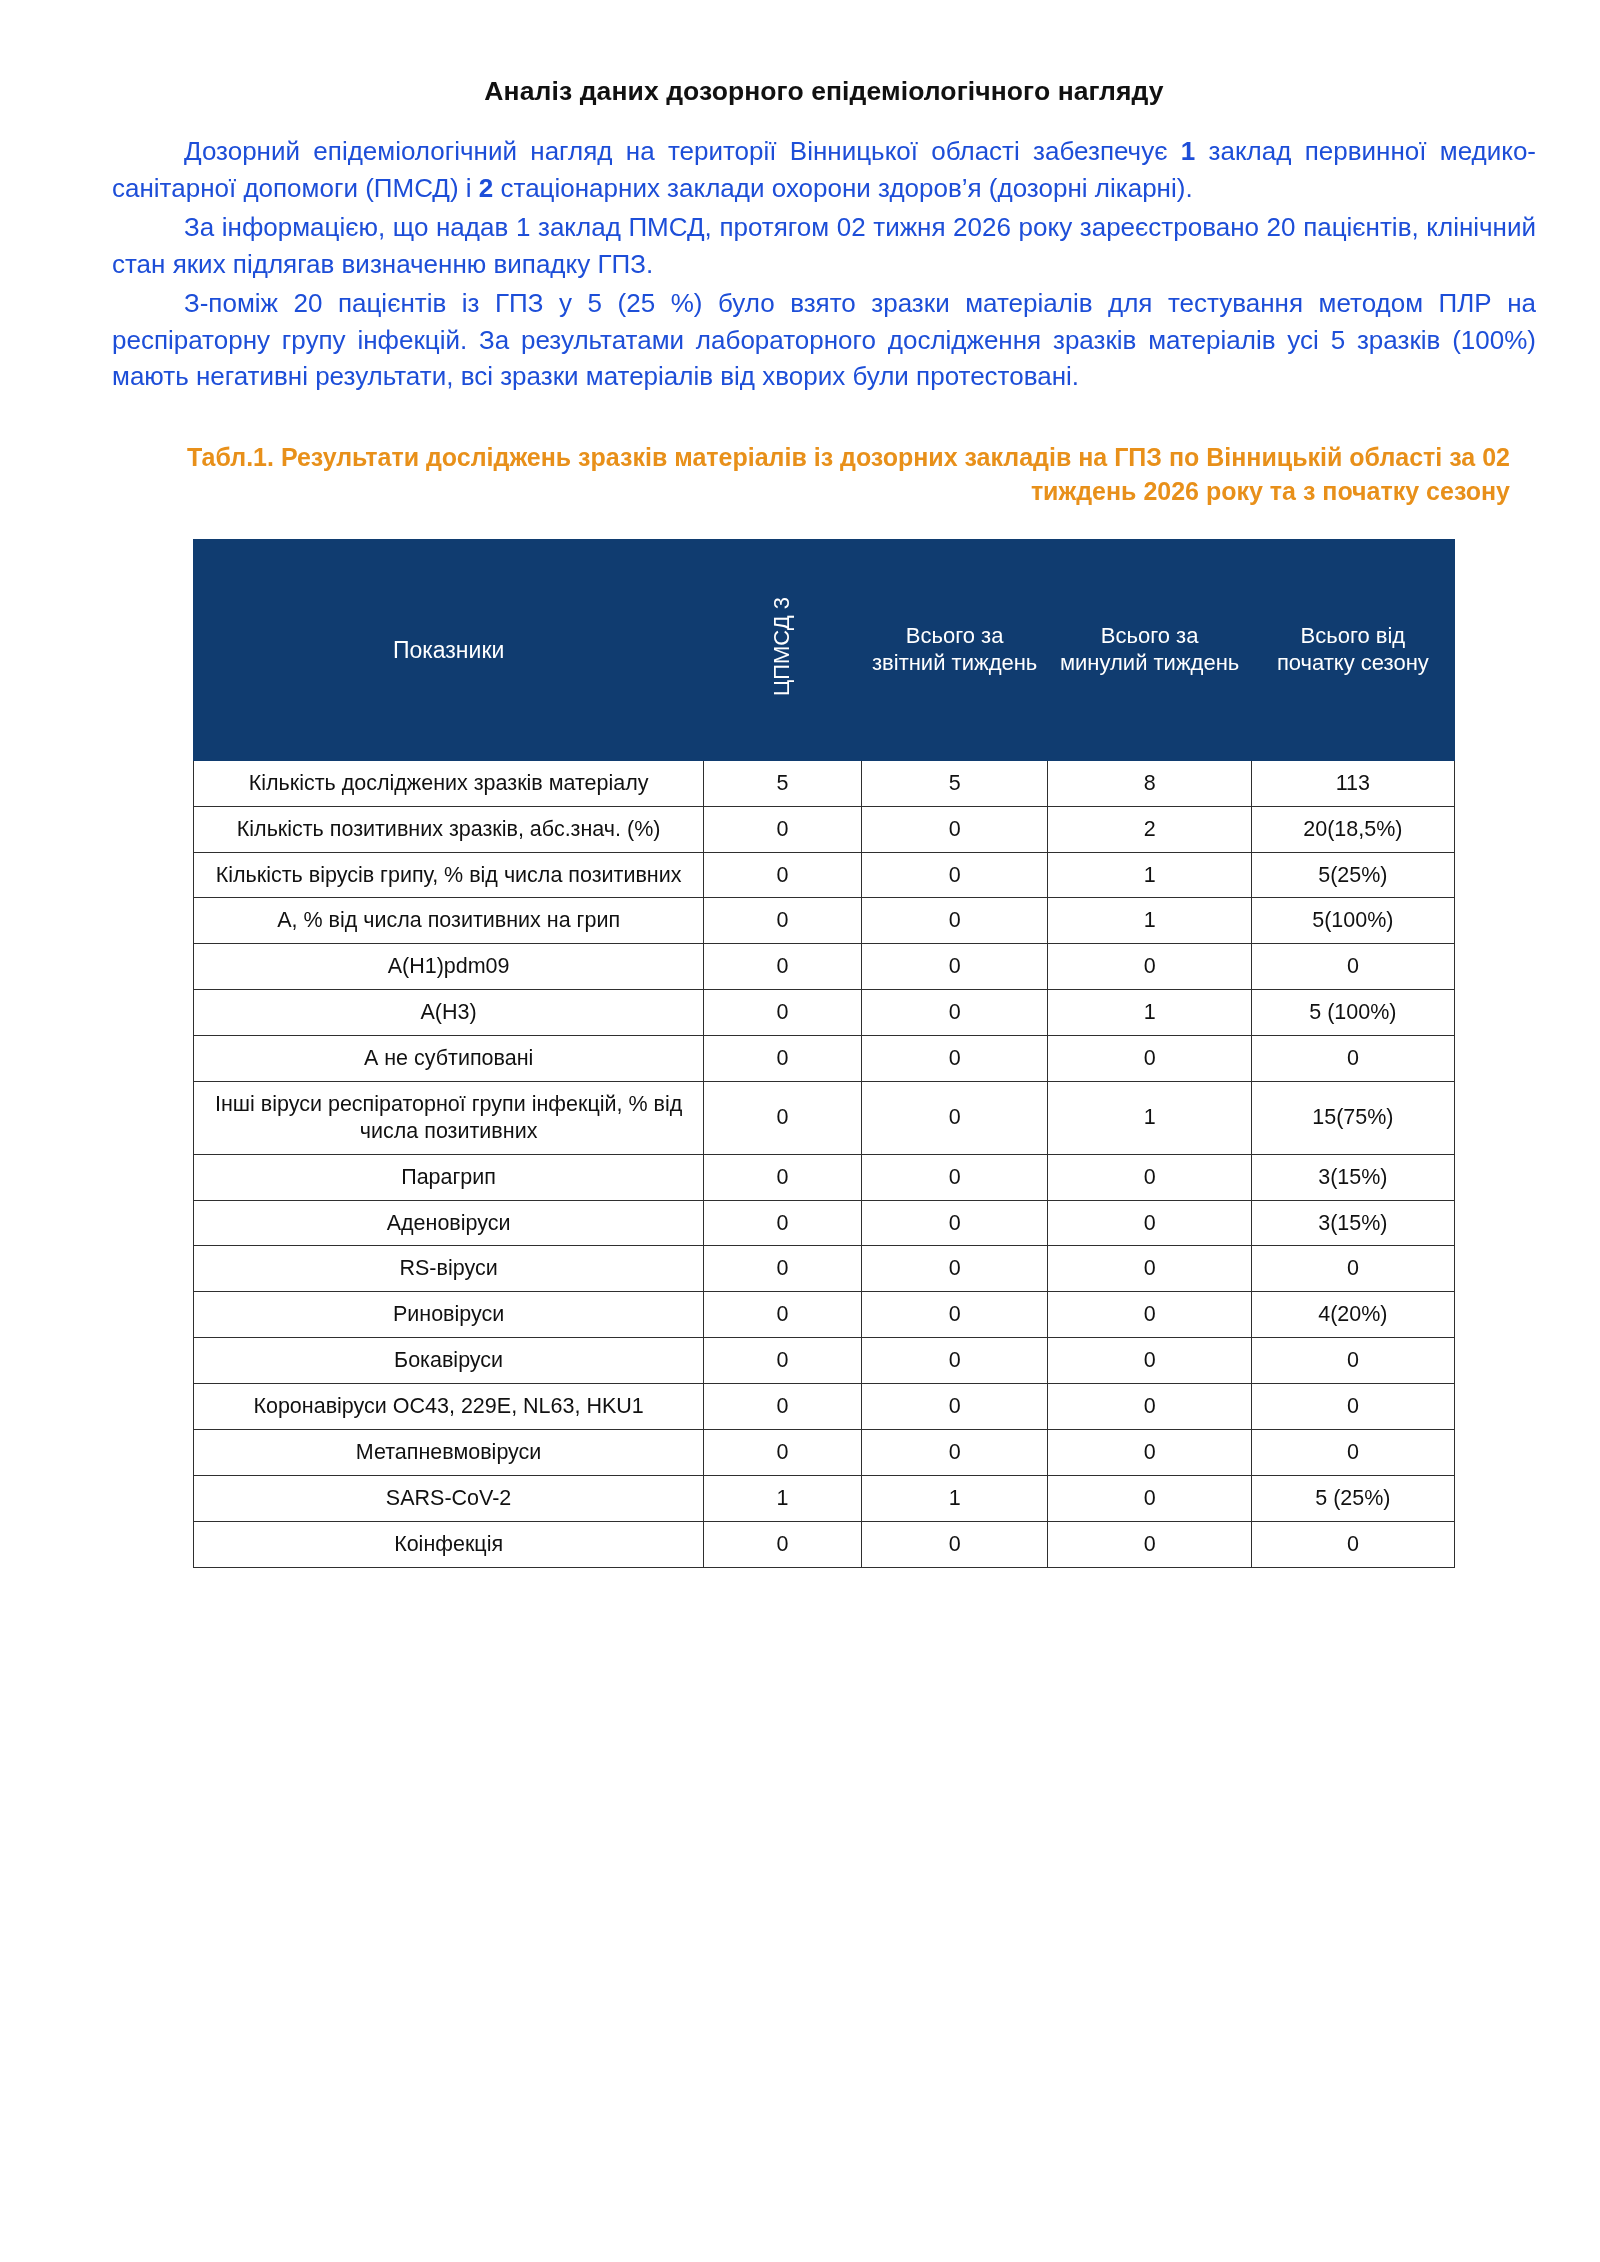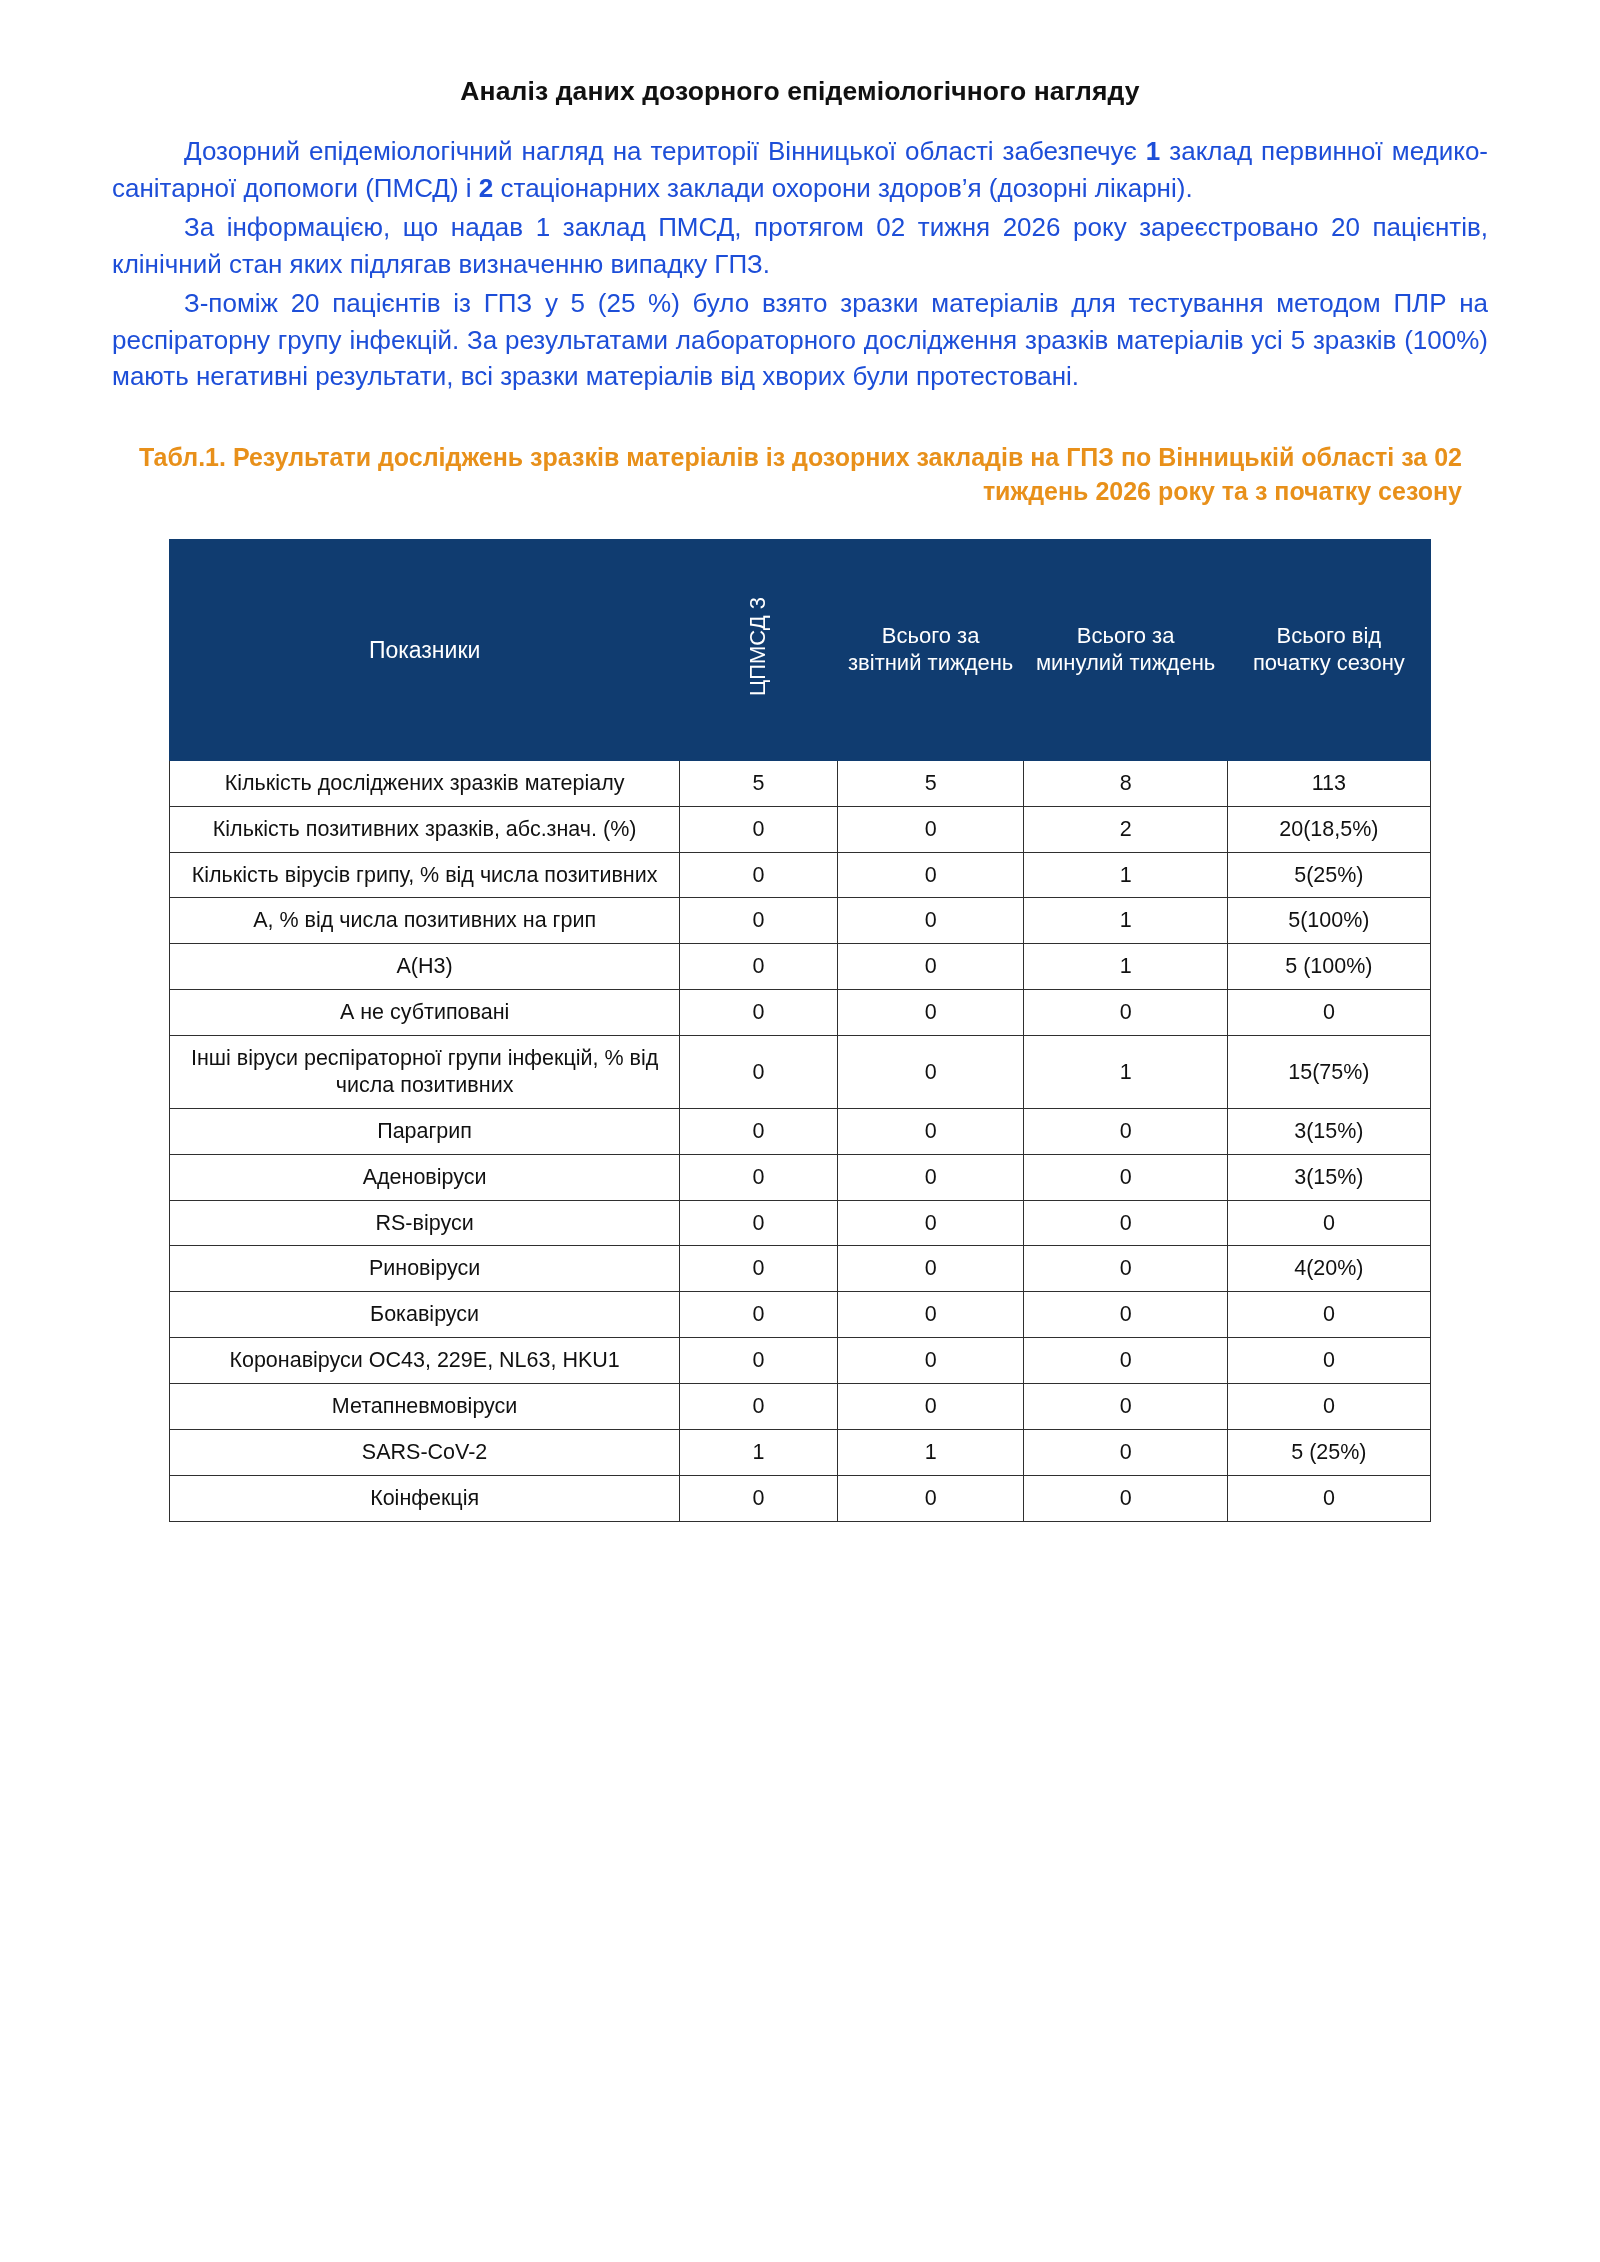--- a/index.html
+++ b/index.html
@@ -11,21 +11,21 @@
     width: 1600px;
     min-height: 2262px;
     font-family: "Liberation Sans", sans-serif;
     color: #1a1a1a;
     -webkit-font-smoothing: antialiased;
   }
   .page {
     width: 1600px;
     min-height: 2262px;
     box-sizing: border-box;
-    padding: 62px 112px 40px 112px;
+    padding: 62px 64px 40px 112px;
     position: relative;
   }
   .doc-title {
     text-align: center;
     font-size: 26.5px;
     font-weight: bold;
     letter-spacing: 0.1px;
     margin: 14px 0 26px 0;
     color: #111111;
   }
@@ -158,20 +158,27 @@
         <td class="num">5(25%)</td>
       </tr>
       <tr>
         <td class="label">А, % від числа позитивних на грип</td>
         <td class="num">0</td>
         <td class="num">0</td>
         <td class="num">1</td>
         <td class="num">5(100%)</td>
       </tr>
       <tr>
+        <td class="label">A(H1)pdm09</td>
+        <td class="num">0</td>
+        <td class="num">0</td>
+        <td class="num">0</td>
+        <td class="num">0</td>
+      </tr>
+      <tr>
         <td class="label">A(H3)</td>
         <td class="num">0</td>
         <td class="num">0</td>
         <td class="num">1</td>
         <td class="num">5 (100%)</td>
       </tr>
       <tr>
         <td class="label">А не субтиповані</td>
         <td class="num">0</td>
         <td class="num">0</td>

